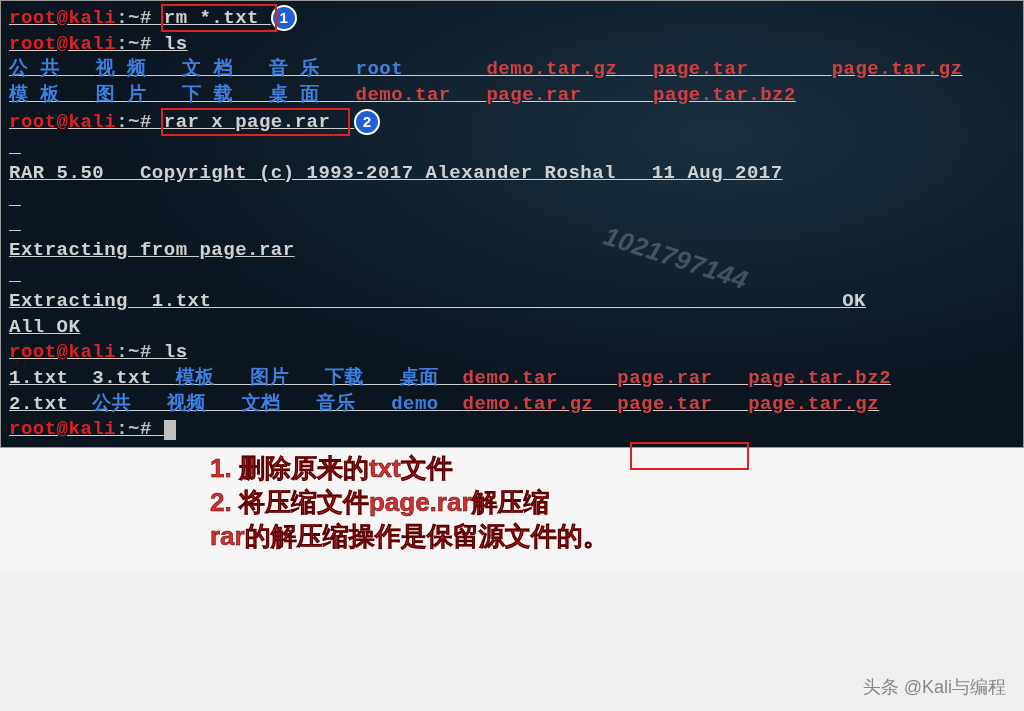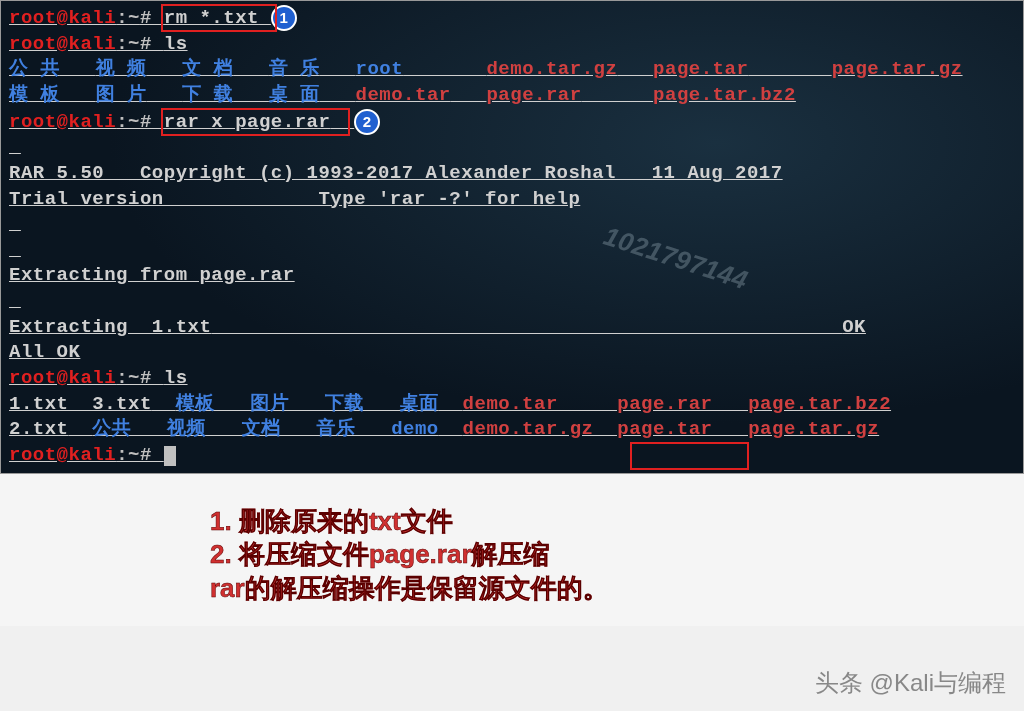--- a/index.html
+++ b/index.html
@@ -52,34 +52,34 @@
     position: absolute;
     color: rgba(180,200,210,0.3);
     font-family: Arial, sans-serif;
     font-size: 26px;
     font-style: italic;
     transform: rotate(18deg);
     pointer-events: none;
   }
   .annotation-area {
     background: #f5f5f5;
-    padding: 31px 0 20px 210px;
+    padding: 4px 0 20px 210px;
     font-family: "Microsoft YaHei", Arial, sans-serif;
     font-size: 26px;
     font-weight: bold;
     color: #d03030;
     line-height: 1.3;
     -webkit-text-stroke: 0.5px #5a0000;
   }
   .footer {
     position: absolute;
     right: 18px;
     bottom: 12px;
     font-family: "Microsoft YaHei", Arial, sans-serif;
-    font-size: 24px;
+    font-size: 18px;
     color: #888;
   }
   .line { white-space: pre; text-decoration: underline; }
   .cursor {
     display: inline-block;
     width: 12px;
     height: 20px;
     background: #c0c0c0;
     vertical-align: text-bottom;
   }
@@ -98,21 +98,20 @@
 
   <div class="line"><span class="dir">公 共</span>   <span class="dir">视 频</span>   <span class="dir">文 档</span>   <span class="dir">音 乐</span>   <span class="dir">root</span>       <span class="arch">demo.tar.gz</span>   <span class="arch">page.tar</span>       <span class="arch">page.tar.gz</span></div>
 
   <div class="line"><span class="dir">模 板</span>   <span class="dir">图 片</span>   <span class="dir">下 载</span>   <span class="dir">桌 面</span>   <span class="arch">demo.tar</span>   <span class="arch">page.rar</span>      <span class="arch">page.tar.bz2</span></div>
 
   <div class="line"><span class="prompt-user">root@kali</span><span class="prompt-path">:~# </span><span class="cmd">rar x page.rar</span>  <span class="circle-badge">2</span></div>
   <div class="box1" style="top:107px; left:160px; width:185px; height:24px;"></div>
 
   <div class="line">&nbsp;</div>
   <div class="line">RAR 5.50   Copyright (c) 1993-2017 Alexander Roshal   11 Aug 2017</div>
-  <div class="line">Trial version             Type 'rar -?' for help</div>
   <div class="line">&nbsp;</div>
   <div class="line">&nbsp;</div>
   <div class="line">Extracting from page.rar</div>
   <div class="line">&nbsp;</div>
 
   <div class="line"><span>Extracting  1.txt</span>                                                     <span>OK</span></div>
   <div class="line">All OK</div>
 
   <div class="line"><span class="prompt-user">root@kali</span><span class="prompt-path">:~# </span><span class="cmd">ls</span></div>
 

